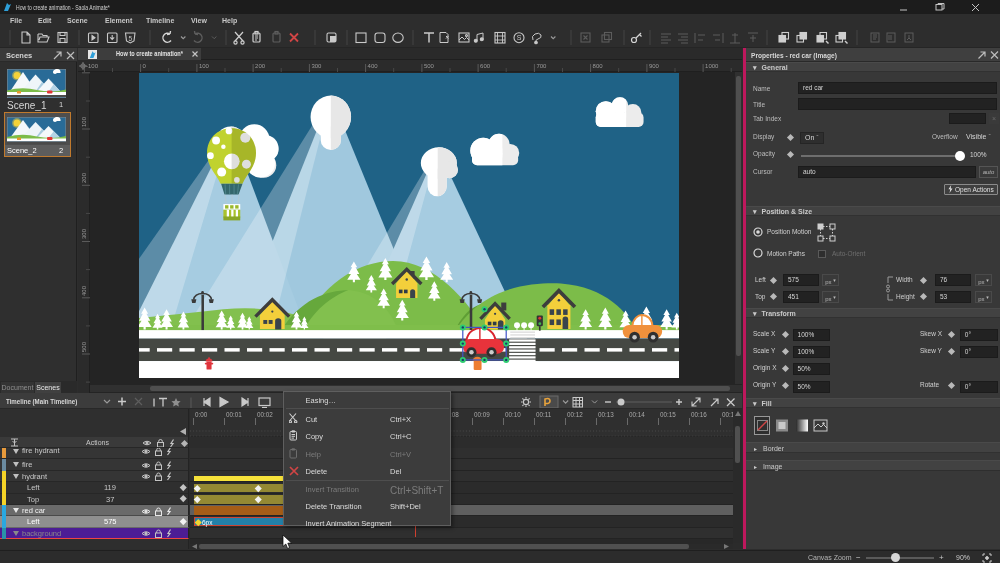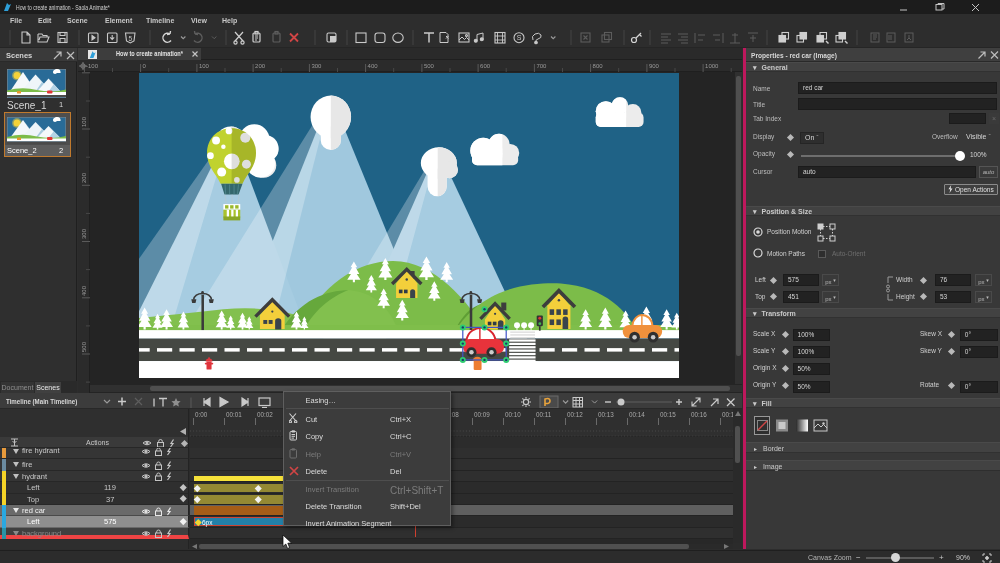--- a/index.html
+++ b/index.html
@@ -879,21 +879,21 @@
           <path d="M29.5 0.5 l-2.5 4 h2 l-2.5 3.5" stroke-width="1.2"></path>
         </g>
       </svg>
  </div>
  <div class="a" style="left:0;top:123.4px;width:189px;height:11.4px;background:#8f8f8f;border-bottom:1px solid #6a6a6a;border-right:1px solid #232323">
   <div class="a" style="left:2px;top:0;width:3.5px;height:11.4px;background:#2aa8e0"></div>
   <div class="a tx" style="left:27px;top:1px;font-size:7.5px;color:#fff">Left</div>
   <div class="a tx" style="left:104px;top:1px;font-size:7.5px;color:#fff">575</div>
   <div class="a" style="left:181px;top:2.8px;width:4.5px;height:4.5px;background:#f2f2f2;transform:rotate(45deg)"></div>
  </div>
- <div class="a" style="left:0;top:134.8px;width:189px;height:11.4px;background:#404040;border-bottom:4px solid #ef4444;border-right:1px solid #232323">
+ <div class="a" style="left:0;top:134.8px;width:189px;height:11.4px;background:#4c1d95;border-bottom:1px solid #ef4444;border-right:1px solid #232323">
   <div class="a" style="left:2px;top:0;width:3.5px;height:11.4px;background:#2a93a8"></div>
   <svg class="a" style="left:13px;top:3px" width="6" height="5" viewBox="0 0 6 5">
         <path d="M0 0 H6 L3 5 Z" fill="#8a8a8a"></path>
       </svg>
   <div class="a tx" style="left:22px;top:1px;font-size:7.5px;color:#8a8a8a">background</div>
   <svg class="a" style="left:141px;top:1.5px" width="34" height="9" viewBox="0 0 34 9">
         <g stroke="#c4c4c4" fill="none">
           <path d="M1 4.5 q4 -3.5 8 0 q-4 3.5 -8 0"></path>
           <circle cx="5" cy="4.5" r="1.1" fill="#c4c4c4"></circle>
           <rect x="14.5" y="4" width="6" height="4.5"></rect>

